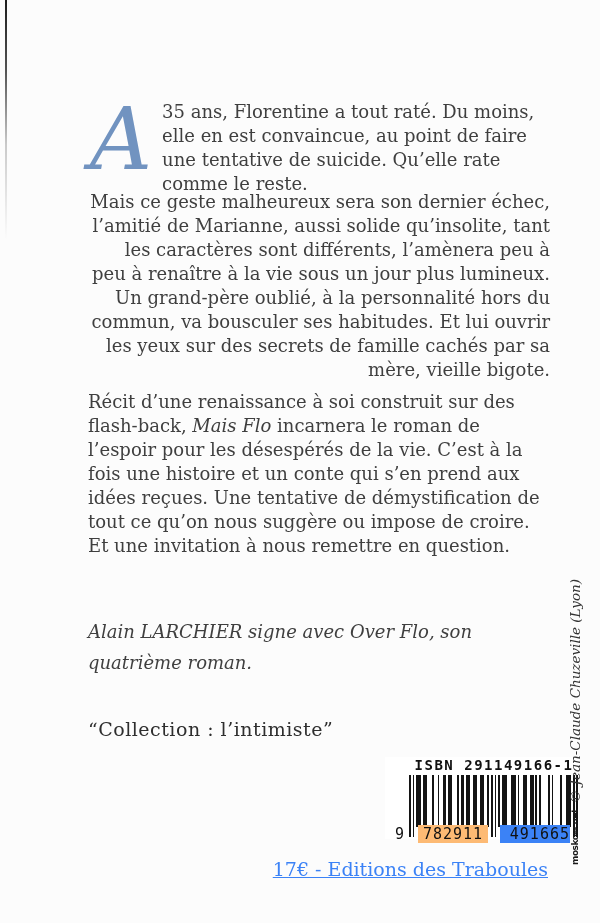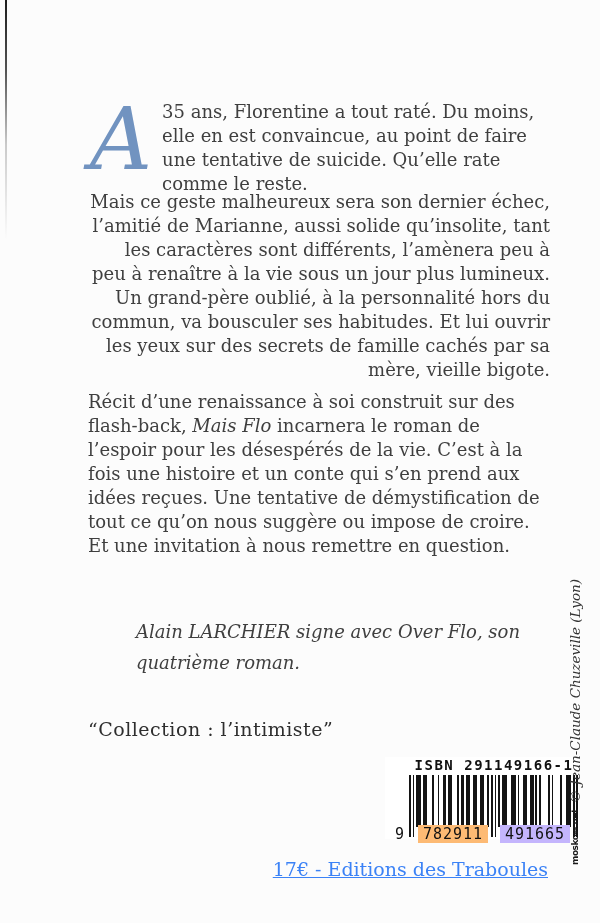--- a/index.html
+++ b/index.html
@@ -18,21 +18,21 @@
   }
   .p1{top:82px;}
   .p2{top:172px;text-align:right;}
   .p3{top:372px;}
   .dropcap{
     float:left; font-style:italic; font-size:86px; line-height:70px;
     color:#7193c0; margin:4px 10px 0 2px;
   }
   .author-note{
     position:absolute; left:88px; top:598px; width:462px;
-    font-style:italic; font-size:18px; line-height:31px;margin-left:48px;
+    font-style:italic; font-size:18px; line-height:31px;
   }
   .collection{
     position:absolute; left:88px; top:718px;
     font-weight:normal; font-size:19px; letter-spacing:.5px; color:#2e2e2e;
   }
   
   .barcode-box{position:absolute; left:385px; top:757px; width:170px; background:#fff;padding-left:24px;}
   .isbn-label{
     font-family:"DejaVu Sans Mono", monospace; font-weight:bold;
     font-size:14px; letter-spacing:1.5px; text-align:center;
@@ -42,21 +42,21 @@
   .bm{flex:0 0 1.79px; height:52px;}
   .bm.on{background:#141414;}
   .bm.guard{height:62px;}
   .ean-digit{
     position:absolute; bottom:-4px;
     font-family:"DejaVu Sans Mono", monospace; font-size:15px; color:#111;
     letter-spacing:1px; white-space:nowrap;
   }
   .ean-first{left:-14px;}
   .ean-g1{left:9px; width:70px; background:#fdba74; text-align:center;}
-  .ean-g2{left:91px; width:70px; background:#c4b5fd; text-align:center;}
+  .ean-g2{left:91px; width:70px; background:#3b82f6; text-align:right;}
   
   .credit{
     position:absolute; left:415px; top:696px; width:320px; height:18px;
     transform:rotate(-90deg);
     display:flex; align-items:center; gap:6px;
     white-space:nowrap;
   }
   .credit-logo{
     font-family:"DejaVu Sans", sans-serif; font-weight:bold;
     font-size:9px; letter-spacing:-0.5px; color:#1a1a1a;

